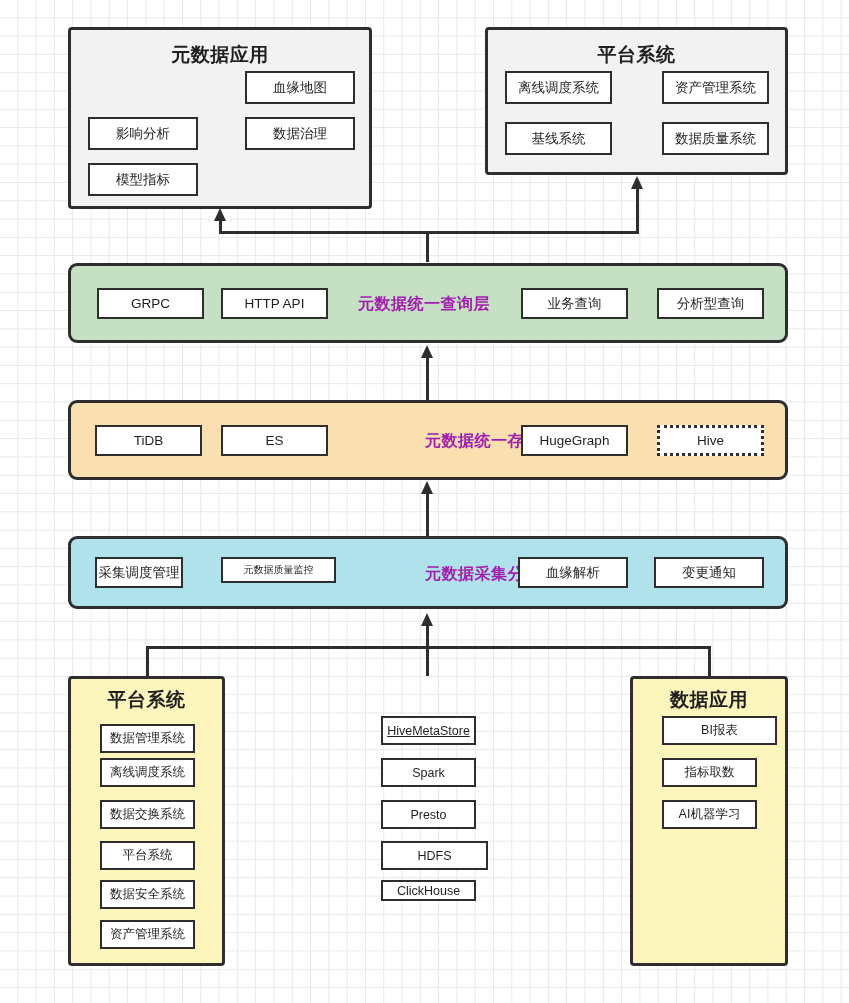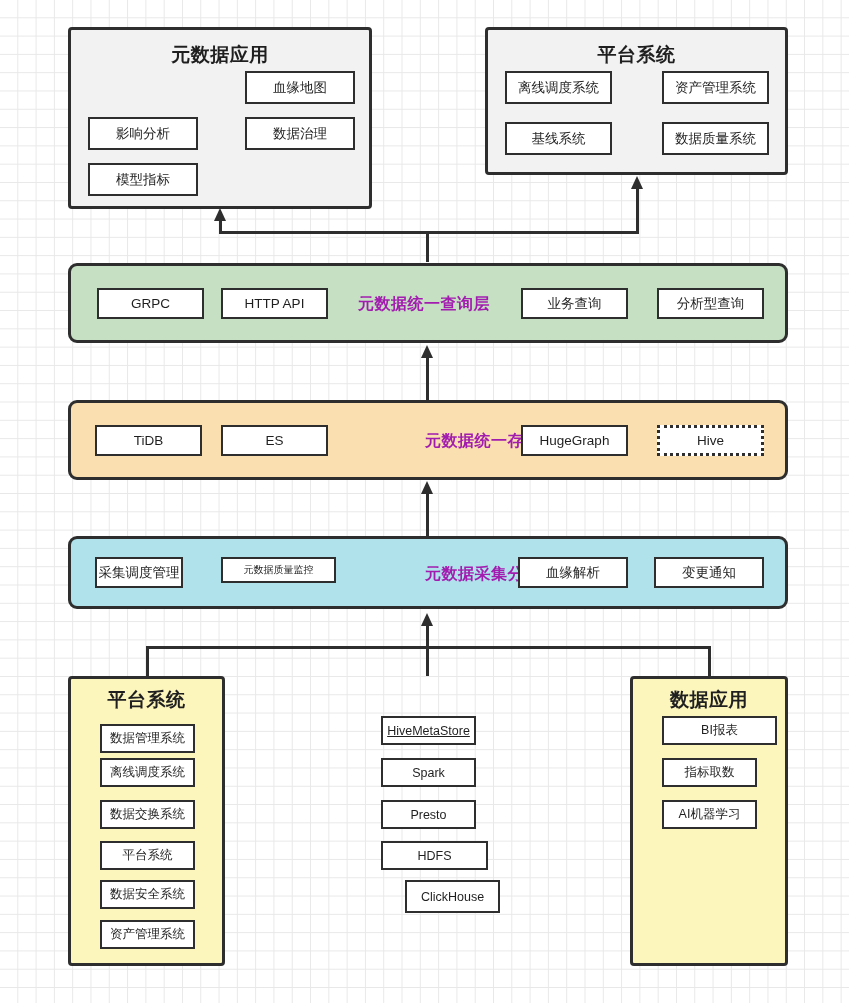--- a/index.html
+++ b/index.html
@@ -168,21 +168,21 @@
   <div class="node" style="left:100px; top:841px; width:95px; height:29px; font-size:12.5px;">平台系统</div>
   <div class="node" style="left:100px; top:880px; width:95px; height:29px; font-size:12.5px;">数据安全系统</div>
   <div class="node" style="left:100px; top:920px; width:95px; height:29px; font-size:12.5px;">资产管理系统</div>
 
   <div class="node" style="left:381px; top:716px; width:95px; height:29px; font-size:12.5px;">
       <span class="squiggle">HiveMetaStore</span>
     </div>
   <div class="node" style="left:381px; top:758px; width:95px; height:29px; font-size:12.5px;">Spark</div>
   <div class="node" style="left:381px; top:800px; width:95px; height:29px; font-size:12.5px;">Presto</div>
   <div class="node" style="left:381px; top:841px; width:107px; height:29px; font-size:12.5px;">HDFS</div>
-  <div class="node" style="left:381px; top:880px; width:95px; height:33px; font-size:12.5px;margin-left:24px;">ClickHouse</div>
+  <div class="node" style="left:381px; top:880px; width:95px; height:21px; font-size:12.5px;">ClickHouse</div>
 
   <div class="panel panel-yellow" style="left:630px; top:676px; width:158px; height:290px;">
     <div class="panel-title" style="top:8px;">数据应用</div>
   </div>
   <div class="node" style="left:662px; top:716px; width:115px; height:29px; font-size:12.5px;">BI报表</div>
   <div class="node" style="left:662px; top:758px; width:95px; height:29px; font-size:12.5px;">指标取数</div>
   <div class="node" style="left:662px; top:800px; width:95px; height:29px; font-size:12.5px;">AI机器学习</div>
 
 </div>
 

